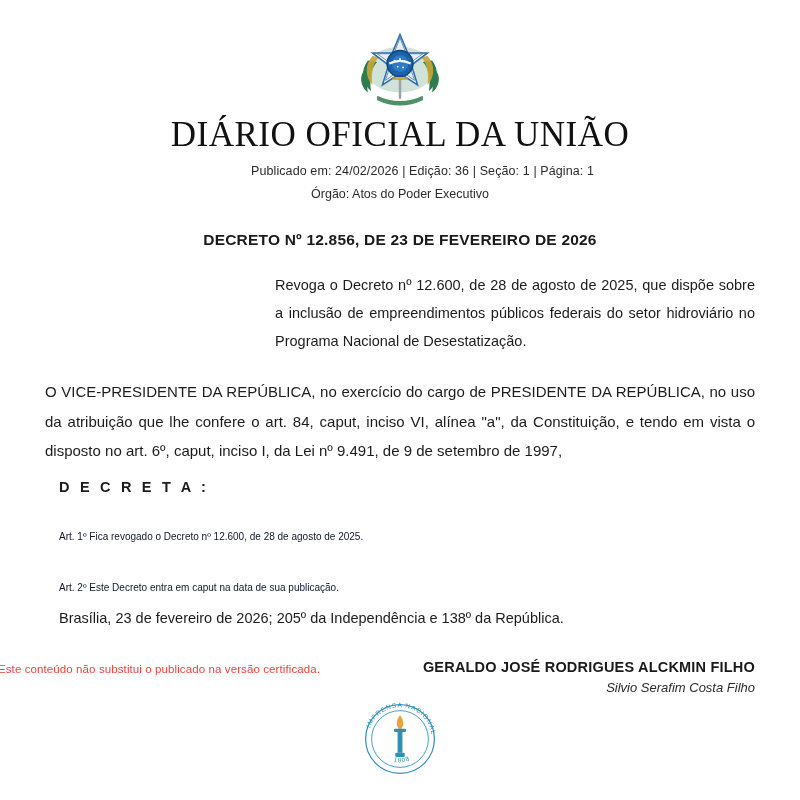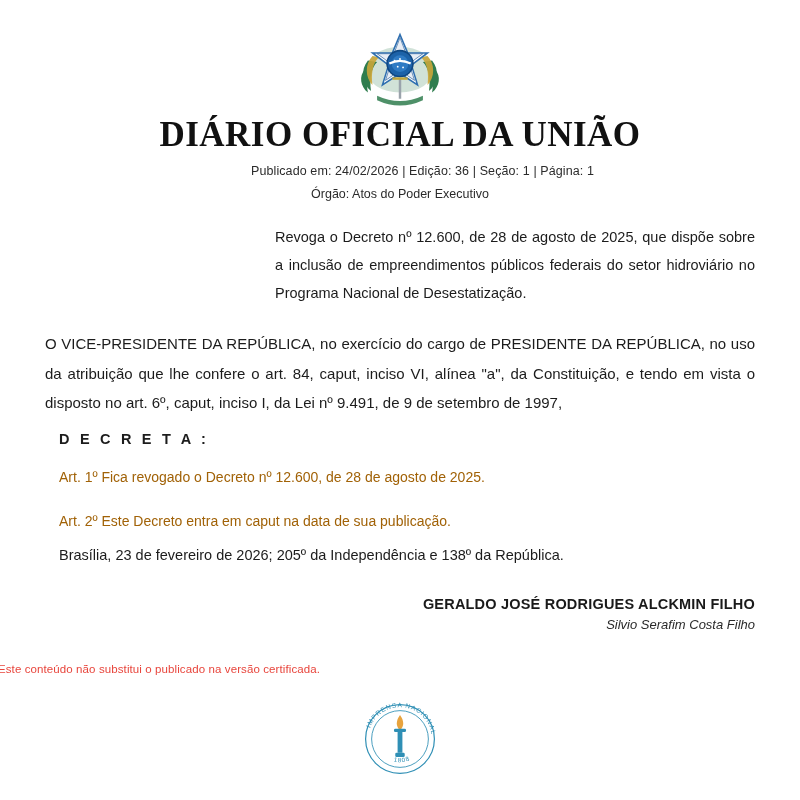--- a/index.html
+++ b/index.html
@@ -35,21 +35,21 @@
   }
 
   
   .masthead {
     text-align: center;
     margin-top: 2px;
   }
   .doutitle {
     font-family: "Liberation Serif", serif;
     font-size: 35px;
-    font-weight: 700;
+    font-weight: 400;
     letter-spacing: 0.5px;
     color: #111111;
     line-height: 1.1;
   }
   .pubinfo {
     margin-top: 9px;
     font-size: 12.5px;
     color: #2b2b2b;
     letter-spacing: 0.1px;
     padding-left: 45px;
@@ -91,25 +91,25 @@
     color: #1c1c1c;
   }
   .decreta {
     margin-top: 14px;
     font-size: 14.5px;
     font-weight: 700;
     letter-spacing: 3.2px;
     padding-left: 14px;
   }
   .artigo {
-    margin-top: 17px;
-    font-size: 14px;
+    margin-top: 32px;
+    font-size: 10px;
     line-height: 1.9;
     padding-left: 14px;
-    color: #a16207;
+    color: #0f172a;
   }
   .local-data {
     margin-top: 8px;
     font-size: 14.5px;
     line-height: 1.9;
     padding-left: 14px;
     color: #1c1c1c;
   }
   .assinaturas {
     margin-top: 26px;
@@ -200,20 +200,21 @@
   </div>
 
   <div class="masthead">
     <div class="doutitle">DIÁRIO OFICIAL DA UNIÃO</div>
     <div class="pubinfo">Publicado em: 24/02/2026 | Edição: 36 | Seção: 1 | Página: 1</div>
     <div class="orgao">Órgão: Atos do Poder Executivo</div>
   </div>
 
   <div class="content">
 
+    <div class="doc-title">DECRETO Nº 12.856, DE 23 DE FEVEREIRO DE 2026</div>
 
     <div class="ementa">Revoga o Decreto nº 12.600, de 28 de agosto de 2025, que dispõe sobre a inclusão de empreendimentos públicos federais do setor hidroviário no Programa Nacional de Desestatização.</div>
 
     <div class="preambulo">O VICE-PRESIDENTE DA REPÚBLICA, no exercício do cargo de PRESIDENTE DA REPÚBLICA, no uso da atribuição que lhe confere o art. 84, caput, inciso VI, alínea "a", da Constituição, e tendo em vista o disposto no art. 6º, caput, inciso I, da Lei nº 9.491, de 9 de setembro de 1997,</div>
 
     <div class="decreta">D E C R E T A :</div>
 
     <div class="artigo">Art. 1º  Fica revogado o Decreto nº 12.600, de 28 de agosto de 2025.</div>
     <div class="artigo">Art. 2º  Este Decreto entra em caput na data de sua publicação.</div>
 

